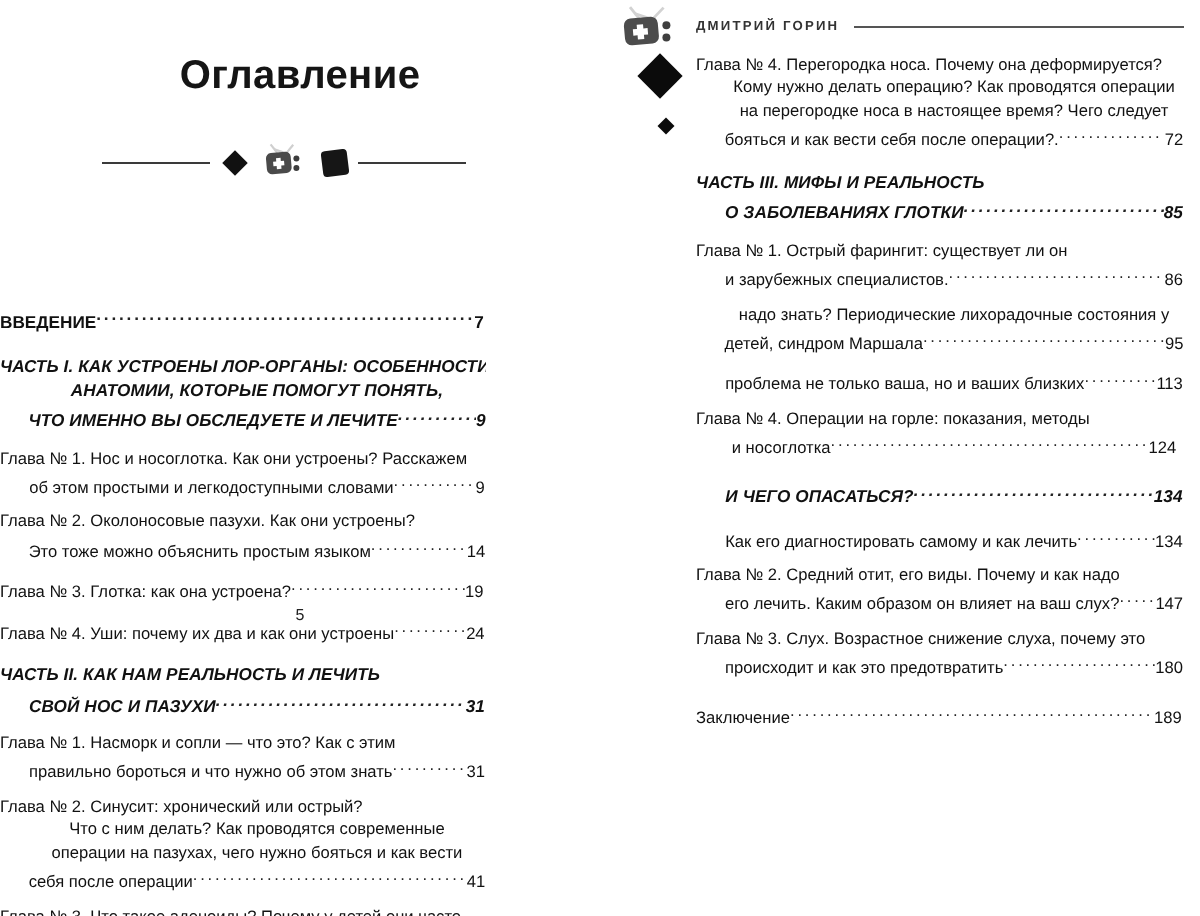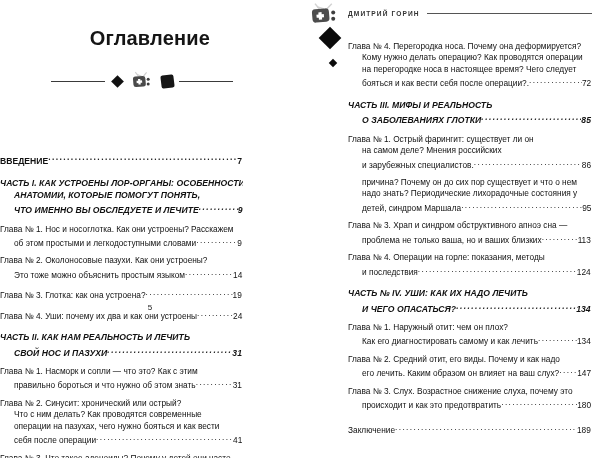--- a/index.html
+++ b/index.html
@@ -75,38 +75,38 @@
 
   .toc-body-left {
     position: absolute;
     top: 152px;
     left: 0px;
     width: 243px;
     font-size: 8.3px;
   }
   .toc-body-right {
     position: absolute;
-    top: 41px;
+    top: 27px;
     left: 48px;
     width: 244px;
     font-size: 8.3px;
   }
 
   
   .entry {
     display: block;
     margin-bottom: 5.5px;
     line-height: 1.38;
   }
   .entry .ln {
     display: block;
     white-space: nowrap;
     overflow: hidden;
   }
-  .entry .ln.ind { padding-left: 14px; }
+  .entry .ln.ind { padding-left: 14px; text-align: center; }
   .entry .ln .txt { }
   .entry .ln .leader {
     display: inline-block;
     overflow: hidden;
     white-space: nowrap;
     letter-spacing: 1.4px;
     vertical-align: baseline;
     color: #222;
   }
   .entry .pg { }
@@ -279,42 +279,37 @@
           <span class="ln ind"><span class="txt">Кому нужно делать операцию? Как проводятся операции</span></span>
           <span class="ln ind"><span class="txt">на перегородке носа в настоящее время? Чего следует</span></span>
           <span class="ln ind"><span class="txt">бояться и как вести себя после операции?.</span><span class="leader" style="width: 53px;"> ..........................................................................................</span><span class="pg">72</span></span>
         </div>
         <div class="entry part">
           <span class="ln"><span class="txt">ЧАСТЬ III. МИФЫ И РЕАЛЬНОСТЬ</span></span>
           <span class="ln ind"><span class="txt">О ЗАБОЛЕВАНИЯХ ГЛОТКИ</span><span class="leader" style="width: 100px;"> ..........................................................................................</span><span class="pg">85</span></span>
         </div>
         <div class="entry chapter">
           <span class="ln"><span class="txt">Глава № 1. Острый фарингит: существует ли он</span></span>
-          <span class="ln ind"><span class="txt">на самом деле? Мнения российских</span></span>
           <span class="ln ind"><span class="txt">и зарубежных специалистов.</span><span class="leader" style="width: 108px;"> ..........................................................................................</span><span class="pg">86</span></span>
         </div>
         <div class="entry chapter">
-          <span class="ln ind"><span class="txt">причина? Почему он до сих пор существует и что о нем</span></span>
           <span class="ln ind"><span class="txt">надо знать? Периодические лихорадочные состояния у</span></span>
           <span class="ln ind"><span class="txt">детей, синдром Маршала</span><span class="leader" style="width: 121px;"> ..........................................................................................</span><span class="pg">95</span></span>
         </div>
         <div class="entry chapter">
-          <span class="ln"><span class="txt">Глава № 3. Храп и синдром обструктивного апноэ сна —</span></span>
           <span class="ln ind"><span class="txt">проблема не только ваша, но и ваших близких</span><span class="leader" style="width: 36px;"> ..........................................................................................</span><span class="pg">113</span></span>
         </div>
         <div class="entry chapter">
           <span class="ln"><span class="txt">Глава № 4. Операции на горле: показания, методы</span></span>
-          <span class="ln ind"><span class="txt">и последствия</span><span class="leader" style="width: 159px;"> ..........................................................................................</span><span class="pg">124</span></span>
+          <span class="ln ind"><span class="txt">и носоглотка</span><span class="leader" style="width: 159px;"> ..........................................................................................</span><span class="pg">124</span></span>
         </div>
         <div class="entry part">
-          <span class="ln"><span class="txt">ЧАСТЬ № IV. УШИ: КАК ИХ НАДО ЛЕЧИТЬ</span></span>
           <span class="ln ind"><span class="txt">И ЧЕГО ОПАСАТЬСЯ?</span><span class="leader" style="width: 120px;"> ..........................................................................................</span><span class="pg">134</span></span>
         </div>
         <div class="entry chapter">
-          <span class="ln"><span class="txt">Глава № 1. Наружный отит: чем он плох?</span></span>
           <span class="ln ind"><span class="txt">Как его диагностировать самому и как лечить</span><span class="leader" style="width: 39px;"> ..........................................................................................</span><span class="pg">134</span></span>
         </div>
         <div class="entry chapter">
           <span class="ln"><span class="txt">Глава № 2. Средний отит, его виды. Почему и как надо</span></span>
           <span class="ln ind"><span class="txt">его лечить. Каким образом он влияет на ваш слух?</span><span class="leader" style="width: 18px;"> ..........................................................................................</span><span class="pg">147</span></span>
         </div>
         <div class="entry chapter">
           <span class="ln"><span class="txt">Глава № 3. Слух. Возрастное снижение слуха, почему это</span></span>
           <span class="ln ind"><span class="txt">происходит и как это предотвратить</span><span class="leader" style="width: 76px;"> ..........................................................................................</span><span class="pg">180</span></span>
         </div>

